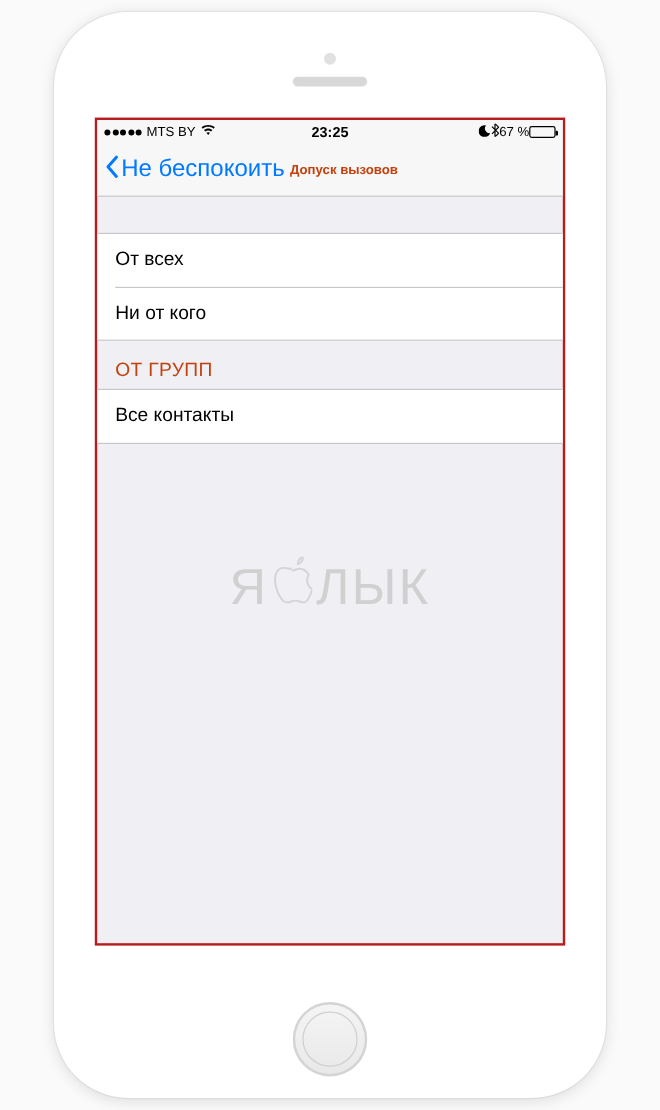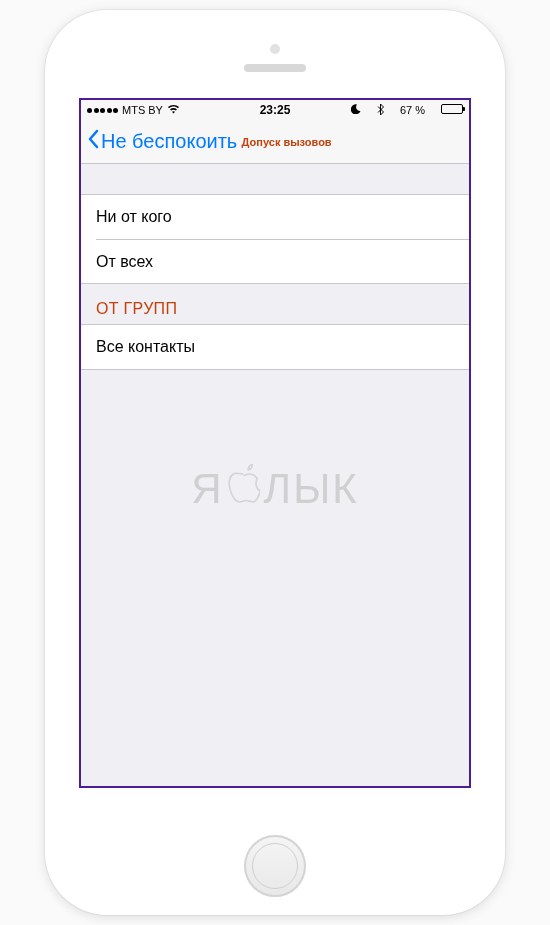--- a/index.html
+++ b/index.html
@@ -39,21 +39,21 @@
     .speaker {
       width: 62px;
       height: 8px;
       border-radius: 5px;
       background: #d8d8d8;
     }
     .screen {
       margin-top: 26px;
       width: 392px;
       height: 690px;
-      border: 2px solid #4c1d95;
+      border: 2px solid #b91c1c;
       background: #efeff4;
       overflow: hidden;
       position: relative;
     }
     .home-btn {
       position: absolute;
       bottom: 18px;
       left: 50%;
       transform: translateX(-50%);
       width: 62px;
@@ -77,21 +77,21 @@
       height: 20px;
       background: #f7f7f8;
       display: flex;
       align-items: center;
       font-size: 11px;
       padding: 0 6px;
       color: #000;
     }
     .status-left { display: flex; align-items: center; gap: 4px; flex: 1; }
     .status-center { flex: 0 0 auto; font-weight: 600; font-size: 12px;}
-    .status-right { display: flex; gap: 16px; flex: 1; justify-content: flex-end; }
+    .status-right { display: flex; align-items: center; gap: 0; flex: 1; justify-content: flex-end; }
     .dots { display: flex; gap: 1.5px; }
     .dot { width: 5px; height: 5px; border-radius: 50%; background: #000; }
     .battery {
       width: 22px; height: 10px; border: 1px solid #000; border-radius: 2px; position: relative;
     }
     .battery::after {
       content: ""; position: absolute; right: -3px; top: 2.5px; width: 2px; height: 4px; background: #000; border-radius: 0 1px 1px 0;
     }
     .battery-fill { height: 100%; background: #000; width: 67%; }
 
@@ -234,24 +234,24 @@
             </svg>
         </span>
         <span>Не беспокоить</span>
       </div>
       <div class="nav-title">Допуск вызовов</div>
     </div>
 
     <div class="group-spacer"></div>
     <div class="list">
       <div class="row">
+        <span class="row-label">От всех</span>
+      </div>
+      <div class="row">
         <span class="row-label">Ни от кого</span>
-      </div>
-      <div class="row">
-        <span class="row-label">От всех</span>
       </div>
     </div>
 
     <div class="section-header">ОТ ГРУПП</div>
     <div class="list">
       <div class="row">
         <span class="row-label">Все контакты</span>
       </div>
     </div>
 

